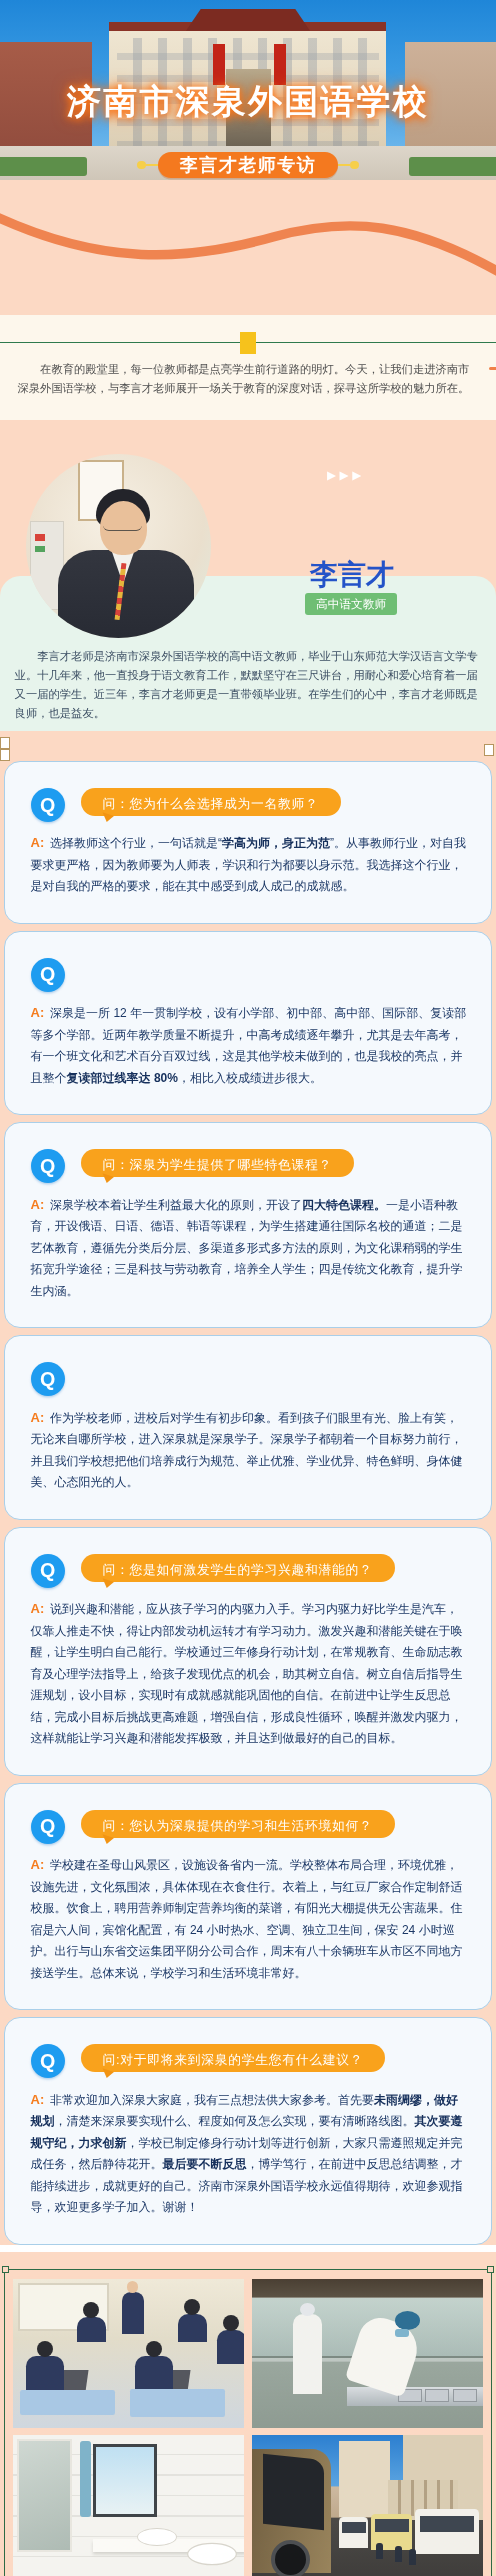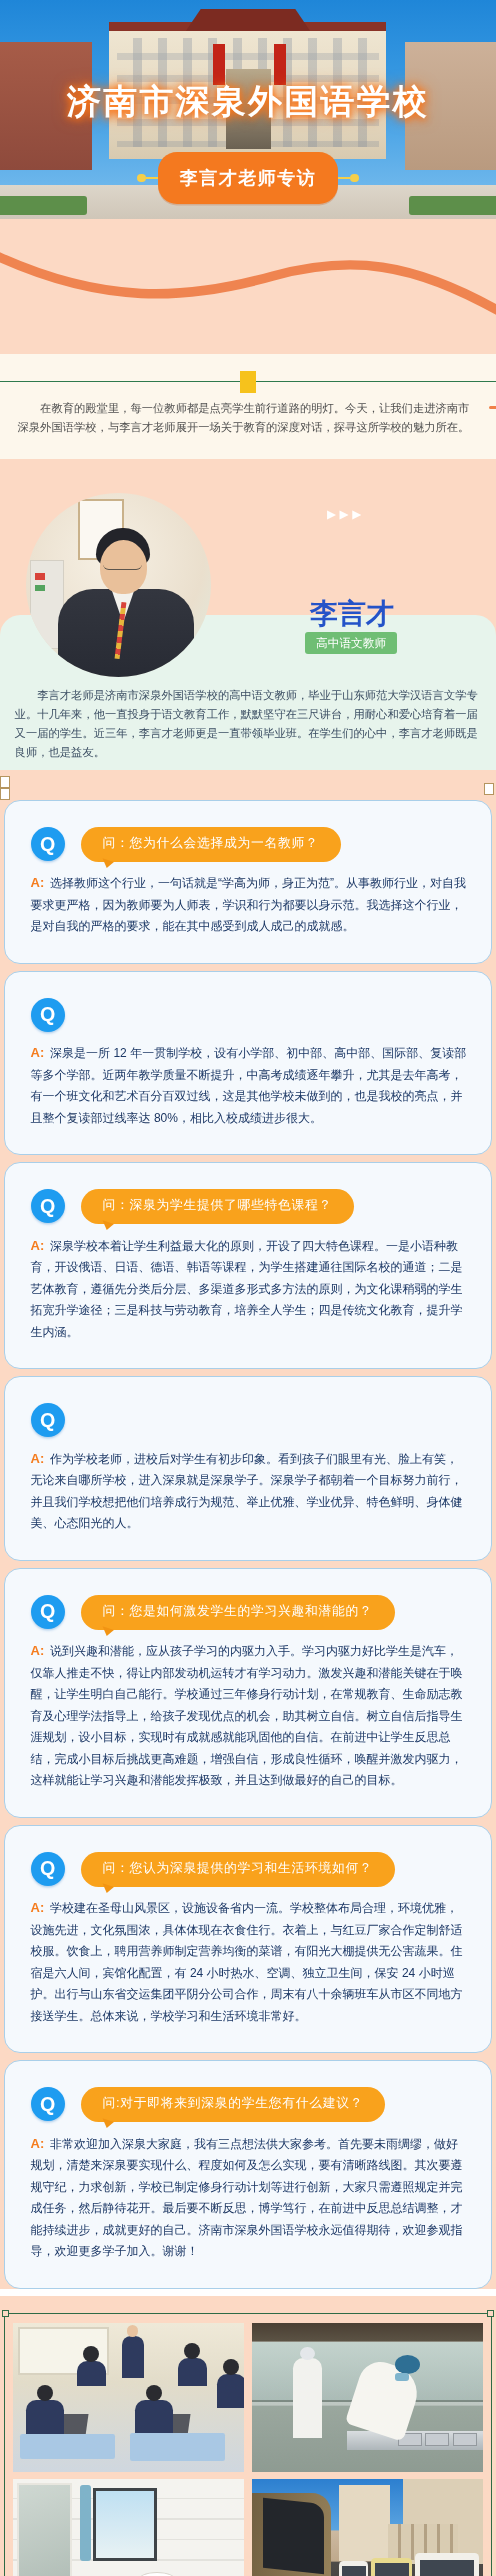--- a/index.html
+++ b/index.html
@@ -1,39 +1,39 @@
 <!DOCTYPE html>
 <html style="font-size:11.7px"><head>
 <meta charset="utf-8">
 <style>
   html,body{margin:0;padding:0;background:#ffffff;}
   .page{width:496px;margin:0 auto;font-family:"Liberation Sans","DejaVu Sans",sans-serif;position:relative;overflow:hidden;}
 
   
-  .hero{position:relative;height:219px;background:linear-gradient(180deg,#1f86d8 0%,#3d9de4 45%,#7fc0ee 100%);overflow:hidden;}
+  .hero{position:relative;height:180px;background:linear-gradient(180deg,#1f86d8 0%,#3d9de4 45%,#7fc0ee 100%);overflow:hidden;}
   .bldg-main{position:absolute;left:109px;top:28px;width:277px;height:131px;background:linear-gradient(180deg,#efe6d2 0%,#e3d6bd 70%,#d8cab0 100%);}
   .bldg-roof{position:absolute;left:186px;top:8.7px;width:124px;height:22px;background:#7c2b21;clip-path:polygon(12% 0,88% 0,100% 100%,0 100%);}
   .bldg-roof2{position:absolute;left:109px;top:22px;width:277px;height:8.7px;background:#8a3326;}
   .bldg-windows{position:absolute;left:117px;top:38px;width:262px;height:109px;background:
     repeating-linear-gradient(90deg,transparent 0 16px,rgba(90,110,140,.45) 16px 25px),
     repeating-linear-gradient(180deg,transparent 0 14.6px,rgba(90,110,140,.35) 14.6px 22px);opacity:.55;}
   .bldg-entry{position:absolute;left:226px;top:69px;width:45px;height:80px;background:linear-gradient(180deg,#b8a98c,#6b6152);}
   .banner{position:absolute;top:44px;width:11.7px;height:41px;background:#c32418;}
   .banner.b1{left:213px;} .banner.b2{left:274px;}
   .bldg-left{position:absolute;left:-17.5px;top:42px;width:109px;height:128px;background:linear-gradient(180deg,#a express 0,#000 0);background:linear-gradient(180deg,#a75c48 0%,#8e4a3c 100%);}
   .bldg-right{position:absolute;right:-17.5px;top:42px;width:109px;height:128px;background:linear-gradient(180deg,#cdb199 0%,#b99a7f 100%);}
   .plaza{position:absolute;left:0;bottom:0;width:100%;height:34px;background:linear-gradient(180deg,#ddd6ca,#cfc6b8);}
   .lawn{position:absolute;bottom:4.4px;width:109px;height:19px;background:#5d8f4a;border-radius:2.9px;}
   .lawn.l1{left:-22px;} .lawn.l2{right:-22px;}
   .hero-title{position:absolute;left:0;top:79px;width:100%;text-align:center;font-size:34px;font-weight:900;color:#ffffff;letter-spacing:2.2px;
     text-shadow:0 0 7.3px rgba(255,126,28,.95),0 0 16px rgba(255,120,25,.9),0 2.2px 7.3px rgba(235,95,15,.85);}
   .pill-row{position:absolute;left:0;top:152px;width:100%;display:flex;align-items:center;justify-content:center;}
   .pill-dot{width:8.7px;height:8.7px;border-radius:50%;background:#f6cf4a;}
   .pill-link{width:11.7px;height:2.2px;background:#f6cf4a;}
-  .pill{background:#f4791f;color:#fff;font-size:18px;font-weight:bold;letter-spacing:1.5px;padding:14px 22px;border-radius:19px;box-shadow:0 1.5px 0 rgba(200,80,10,.25);}
+  .pill{background:#f4791f;color:#fff;font-size:18px;font-weight:bold;letter-spacing:1.5px;padding:1px 22px;border-radius:19px;box-shadow:0 1.5px 0 rgba(200,80,10,.25);}
 
   
   .wave-band{position:relative;height:135px;background:#fcd9c4;}
   .wave-band svg{position:absolute;left:0;top:0;}
 
   
   .intro{position:relative;height:105px;background:#fdf7ec;}
   .intro-line{position:absolute;left:0;top:27px;width:100%;height:0.7px;background:#2f7a4d;}
   .intro-square{position:absolute;left:50%;top:17px;margin-left:-8px;width:16px;height:22px;background:#f6c21c;}
   .intro-text{position:absolute;left:17.5px;right:17.5px;top:45px;font-size:11.3px;line-height:19px;color:#4f4f4f;text-indent:2em;}
@@ -63,25 +63,25 @@
   .wsq{position:absolute;background:#ffffff;border:0.7px solid #b5955f;}
   .wsq.a{left:0;top:5.8px;width:8px;height:10.2px;}
   .wsq.b{left:0;top:17.5px;width:8px;height:10.2px;}
   .wsq.c{right:2.2px;top:13px;width:8px;height:9.5px;}
 
   
   .qa-list{background:#fcd9c4;padding:0 3.6px;}
   .qa-card{background:#f5f9fd;border:1.5px solid #a9cfe9;border-radius:16px;margin-bottom:7.3px;padding:26px 24px 25px 26px;}
   .q-row{display:flex;align-items:flex-start;margin-bottom:10.2px;position:relative;}
   .q-circle{flex:0 0 auto;width:34px;height:34px;border-radius:50%;background:#1e9cf0;color:#fff;font-size:19.7px;font-weight:900;display:flex;align-items:center;justify-content:center;box-shadow:0 1.5px 2.2px rgba(30,120,200,.3);}
-  .q-bubble{position:relative;margin-left:16px;background:#f9a21c;color:#ffffff;font-size:12.8px;line-height:32px;height:35px;padding:0 22px;border-radius:17.5px;white-space:nowrap;letter-spacing:0.7px;}
+  .q-bubble{position:relative;margin-left:16px;background:#f9a21c;color:#ffffff;font-size:12.8px;line-height:32px;height:28px;padding:0 22px;border-radius:17.5px;white-space:nowrap;letter-spacing:0.7px;}
   .q-bubble:after{content:"";position:absolute;left:20.4px;bottom:-5.8px;width:0;height:0;border-left:7.3px solid transparent;border-right:5.8px solid transparent;border-top:8.7px solid #f29413;transform:rotate(18deg);}
   .answer{font-size:12px;line-height:21.5px;color:#1c3866;}
   .a-label{color:#f57d1f;font-weight:900;font-size:13px;margin-right:5.8px;}
-  .answer b{font-weight:400;color:#16305c;}
+  .answer b{font-weight:700;color:#16305c;}
 
   
   .gallery-wrap{background:#fcd9c4;padding:17px 4.4px 0 4.4px;}
   .gallery{position:relative;border:1.1px solid #2e6b46;padding:8.7px 7.3px 5.8px 7.3px;}
   .corner{position:absolute;width:5.1px;height:5.1px;background:#fcd9c4;border:1.1px solid #2e6b46;}
   .corner.tl{left:-3.6px;top:-3.6px;} .corner.tr{right:-3.6px;top:-3.6px;}
   .photo-grid{display:grid;grid-template-columns:1fr 1fr;gap:7.3px;}
   .photo{height:149px;position:relative;overflow:hidden;}
   
   .ph-class{background:linear-gradient(180deg,#efe9d8 0%,#e2dcc9 40%,#cfd7df 100%);}

